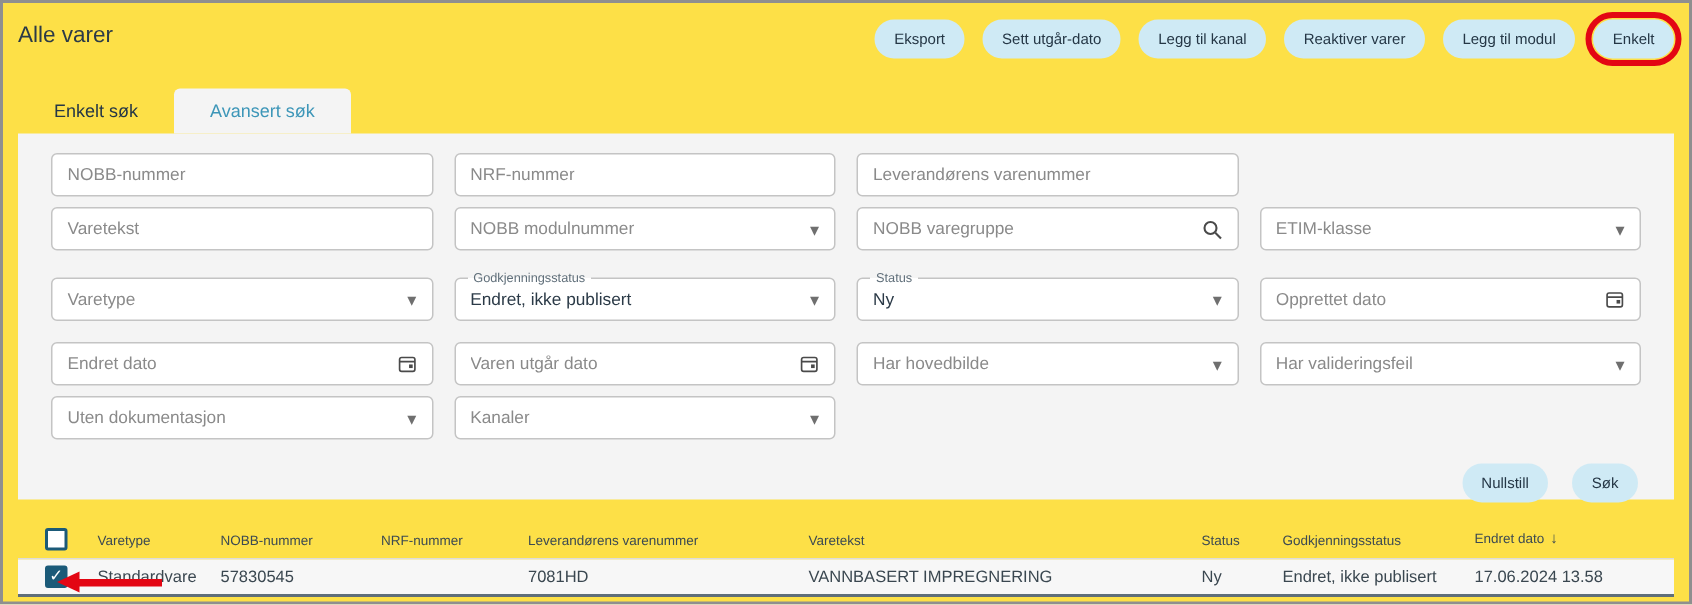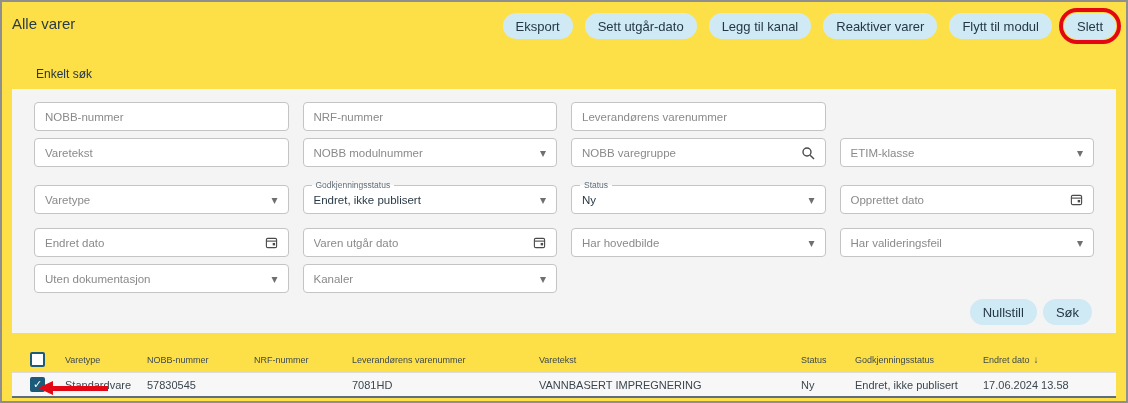--- a/index.html
+++ b/index.html
@@ -6,21 +6,21 @@
   body { background:#fff; font-family:"Liberation Sans", sans-serif; }
   .screen { position:relative; width:1128px; height:403px; background:#fde047;
             border:2px solid #8f8f8f; overflow:hidden; color:#2b3a47; }
 
   
   .hdr { position:absolute; top:11px; left:10px; right:10px; display:flex;
          justify-content:space-between; align-items:flex-start; }
   .title { font-size:15px; font-weight:400; color:#2b3a47; padding-top:2px; }
   .toolbar { display:flex; gap:12px; align-items:center; }
   .pill { background:#cfeaf5; color:#253746; border:none; border-radius:15px;
-          height:26px; padding:0 13px; font-size:13px; font-family:inherit;
+          height:26px; padding:0 13px; font-size:10px; font-family:inherit;
           cursor:pointer; white-space:nowrap; }
   .pill.annotated { outline:4px solid #e30613; outline-offset:1px; }
 
   
   .tabs { position:absolute; top:57px; left:10px; display:flex; height:30px; }
   .tab { padding:0 24px; line-height:30px; font-size:12px; color:#253746; cursor:pointer; }
   .tab.active { background:#f4f4f4; color:#3d96b8; border-radius:4px 4px 0 0; }
 
   
   .panel { position:absolute; top:87px; left:10px; right:10px; height:244px;
@@ -32,21 +32,21 @@
   .field { position:relative; height:29px; background:#fff; border:1px solid #c4c4c4;
            border-radius:4px; display:flex; align-items:center; padding:0 10px;
            font-size:11.5px; cursor:pointer; }
   .ph { color:#8a8a8a; overflow:hidden; white-space:nowrap; }
   .val { color:#2b3a47; white-space:nowrap; }
   .flabel { position:absolute; top:-6px; left:8px; font-size:8.5px; color:#5f6e79;
             padding:0 4px; line-height:11px;
             background:linear-gradient(to bottom,#f4f4f4 50%,#ffffff 50%); }
   .ficon { margin-left:auto; display:flex; align-items:center; color:#6f6f6f; }
   .caret { font-size:12px; line-height:1; color:#6f6f6f; }
-  .actions { display:flex; justify-content:flex-end; gap:6px; margin-top:6px; padding-right:2px; }
+  .actions { display:flex; justify-content:flex-end; gap:16px; margin-top:16px; padding-right:2px; }
 
   
   .tbl { position:absolute; top:345px; left:10px; right:10px; }
   .thead, .trow { display:grid; grid-template-columns:35px 82px 107px 98px 187px 262px 54px 128px 1fr;
                   align-items:center; padding-left:18px; }
   .thead { height:26px; font-size:9px; color:#3c4a52; border-bottom:1px solid #dcdcdc; }
   .thead .col { cursor:pointer; }
   .sort { font-size:10px; margin-left:4px; }
   .trow { height:25px; background:#f7f7f7; border-bottom:2px solid #5f6e79;
           font-size:11px; color:#3a4750; }
@@ -67,27 +67,28 @@
 
 <div class="screen">
 
   <div class="hdr">
     <div class="title">Alle varer</div>
     <div class="toolbar">
         <button class="pill">Eksport</button>
         <button class="pill">Sett utgår-dato</button>
         <button class="pill">Legg til kanal</button>
         <button class="pill">Reaktiver varer</button>
-        <button class="pill">Flytt til modul</button>
-        <button class="pill annotated">Slett</button>
+        <button class="pill">Legg til modul</button>
+        <button class="pill annotated">Enkelt</button>
       </div>
   </div>
 
   <div class="tabs">
       <div class="tab">Enkelt søk</div>
+      <div class="tab active">Avansert søk</div>
     </div>
 
   <div class="panel">
     <div>
         <div class="frow r1">
           <div class="field">
             <span class="ph">NOBB-nummer</span>
           </div>
           <div class="field">
             <span class="ph">NRF-nummer</span>

